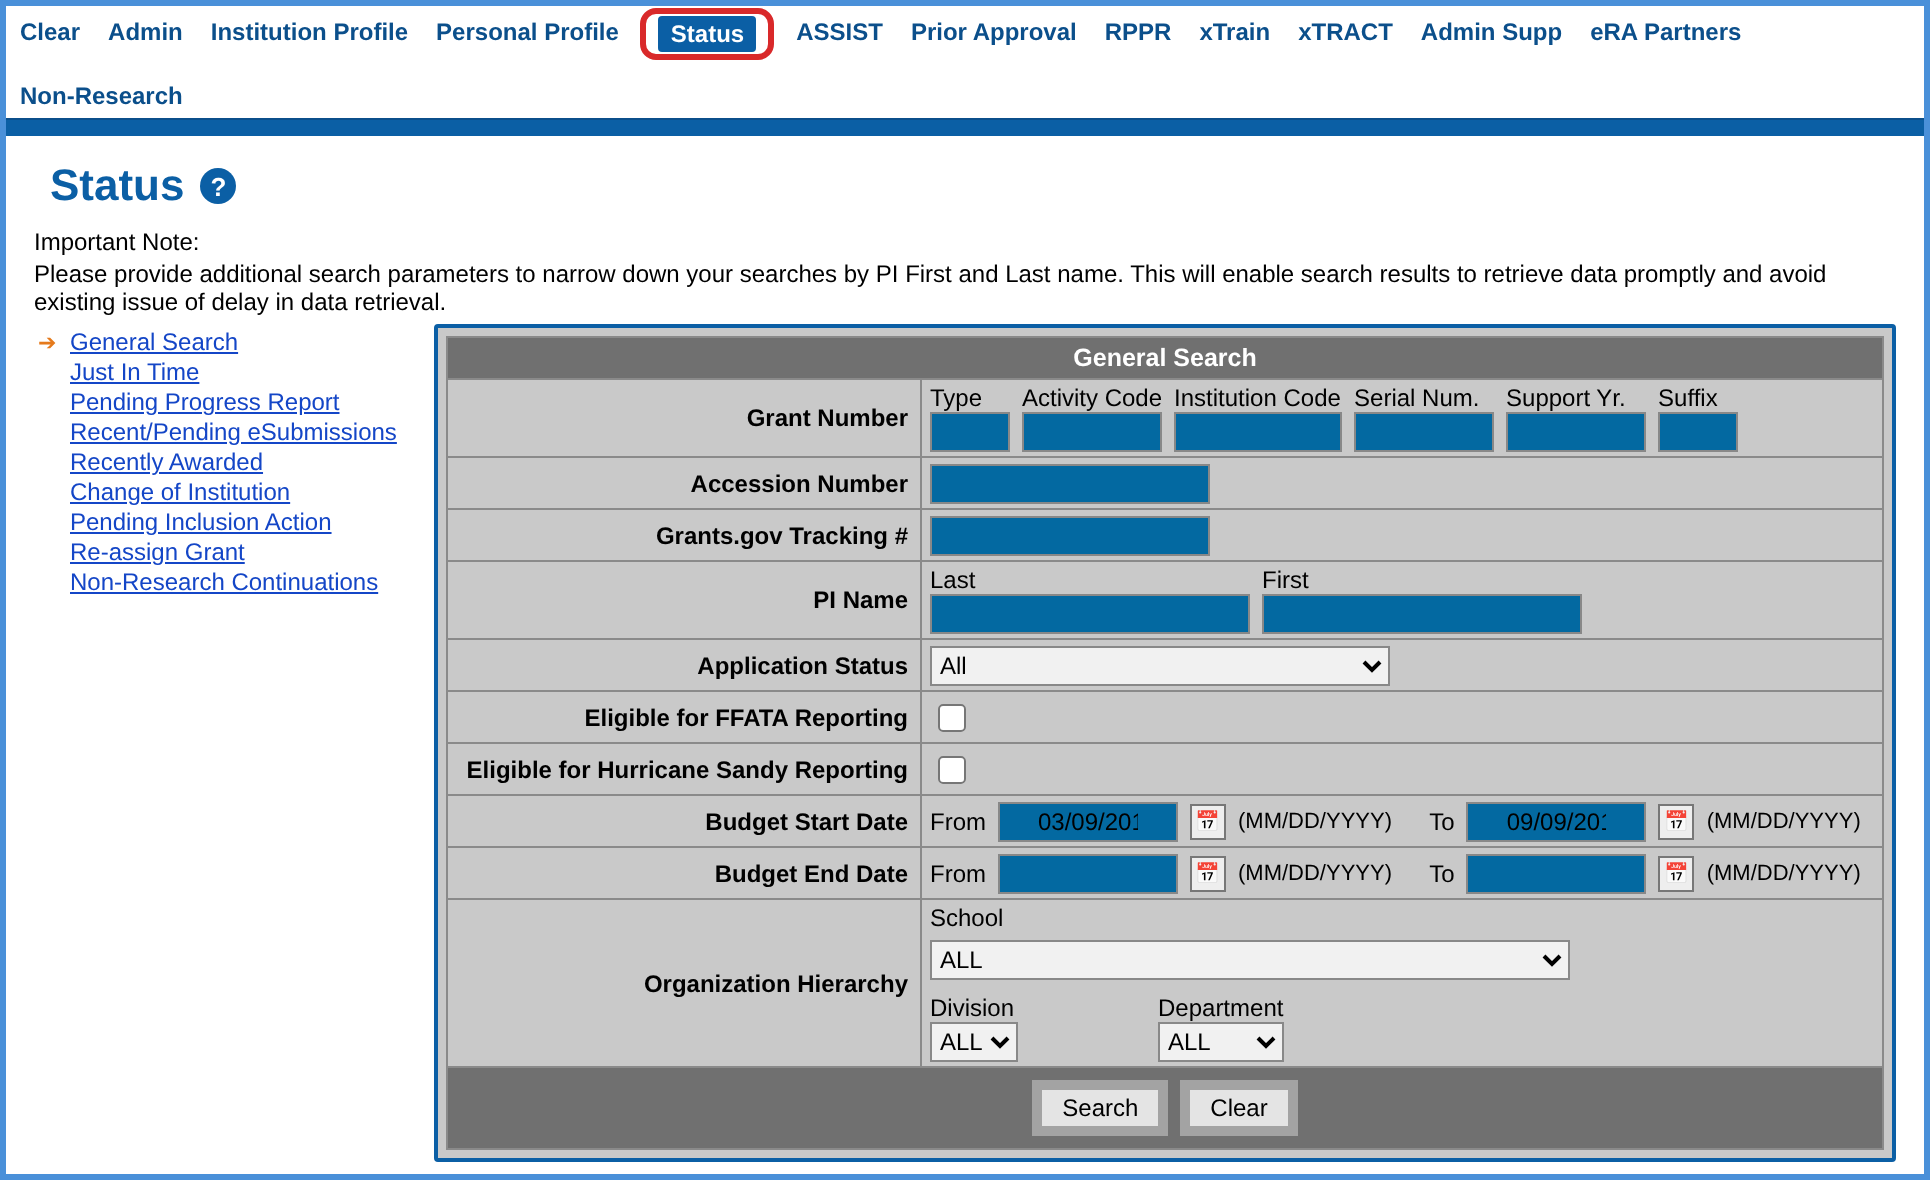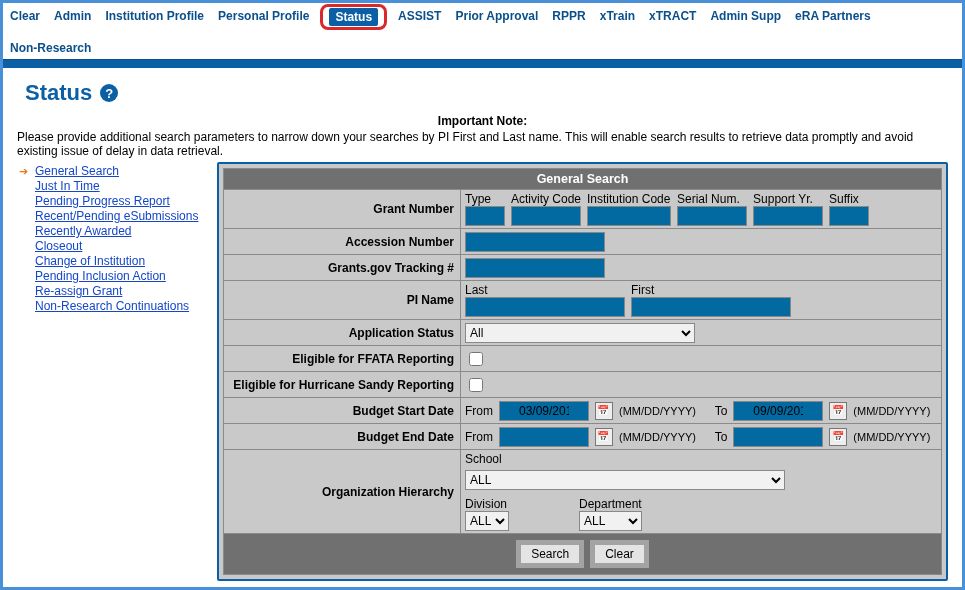--- a/index.html
+++ b/index.html
@@ -53,21 +53,21 @@
     margin: 6px 0 8px 8px;
     display: flex;
     align-items: center;
     gap: 8px;
   }
   .help-icon {
     width: 18px; height: 18px; border-radius: 50%;
     background: #0b5fa5; color: #fff; display:inline-flex;
     align-items:center; justify-content:center; font-size:13px; font-weight:bold;
   }
-  .note-title { font-weight: bold; font-size: 12px; margin-top:6px;text-align:center; }
+  .note-title { font-weight: normal; font-size: 12px; margin-top:6px; }
   .note-body { font-size: 12px; margin: 2px 0 4px 0; }
   .main-cols { display: flex; gap: 6px; }
   .sidebar { width: 194px; padding-left: 2px; padding-top:2px;}
   .side-item {
     display: flex; align-items: baseline; gap: 4px; margin-bottom:1px;
   }
   .side-arrow { color:#e57a1c; font-size:11px; width:12px; display:inline-block; }
   .side-link {
     color: #1446c7; text-decoration: underline; font-size:12px; cursor:pointer;
   }
@@ -200,24 +200,20 @@
         <div class="side-item">
             <span class="side-arrow"></span>
             <span class="side-link">Recent/Pending eSubmissions</span>
           </div>
         <div class="side-item">
             <span class="side-arrow"></span>
             <span class="side-link">Recently Awarded</span>
           </div>
         <div class="side-item">
             <span class="side-arrow"></span>
-            <span class="side-link">Closeout</span>
-          </div>
-        <div class="side-item">
-            <span class="side-arrow"></span>
             <span class="side-link">Change of Institution</span>
           </div>
         <div class="side-item">
             <span class="side-arrow"></span>
             <span class="side-link">Pending Inclusion Action</span>
           </div>
         <div class="side-item">
             <span class="side-arrow"></span>
             <span class="side-link">Re-assign Grant</span>
           </div>

